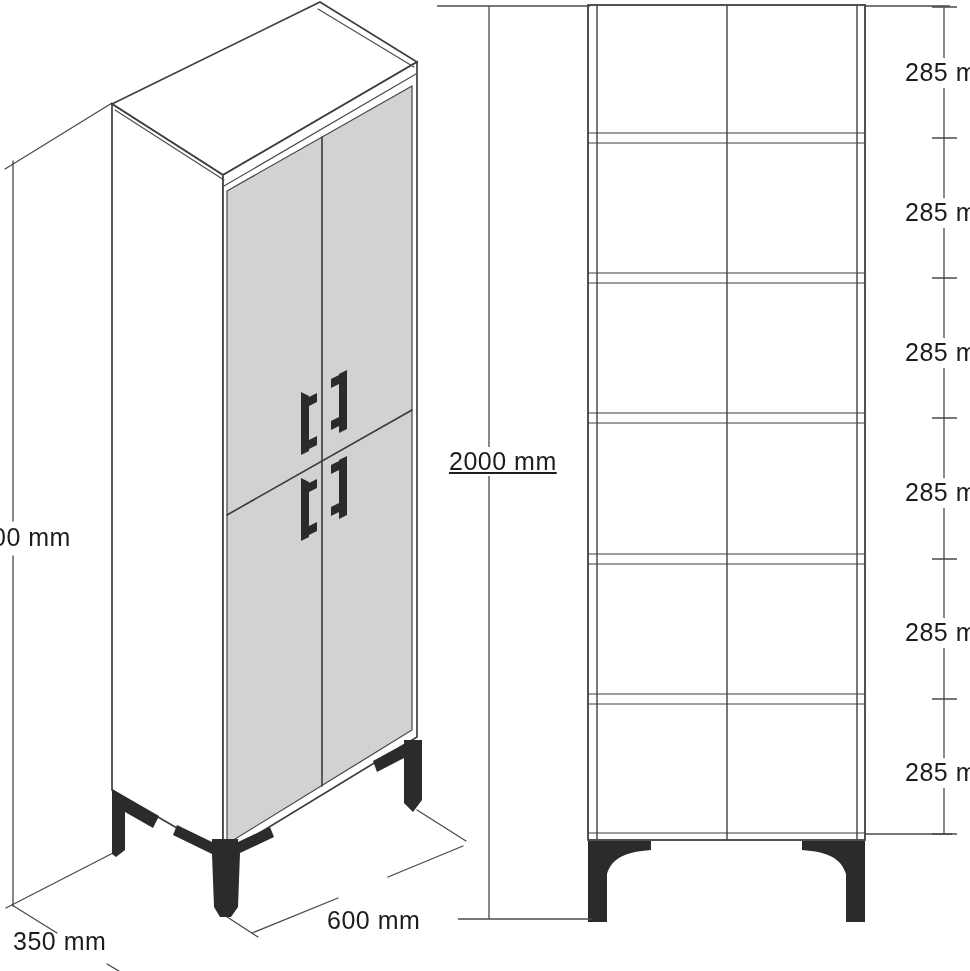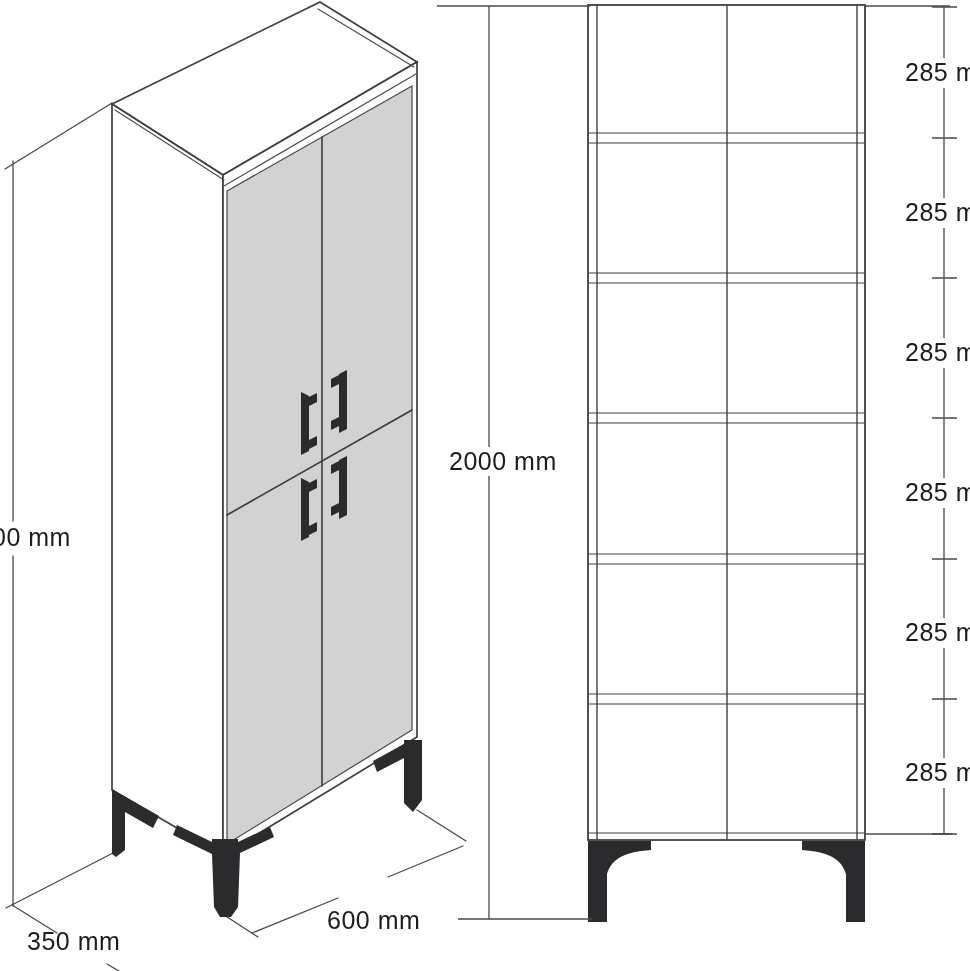--- a/index.html
+++ b/index.html
@@ -12,21 +12,21 @@
   }
   #drawing-svg{position:absolute;left:0;top:0;}
   .dim-label{
     position:absolute;
     font-size:25px;
     line-height:26px;
     color:#1d1d1d;
     white-space:nowrap;
     letter-spacing:0.5px;
   }
-  .centered{text-align:center;}
+  .centered{text-align:center;text-decoration:underline;}
 </style>
 </head>
 <body>
 
 <div id="canvas">
 
   <svg id="drawing-svg" width="970" height="971" viewBox="0 0 970 971">
 
     <g fill="none" stroke="#3f3f3f" stroke-width="1.5" stroke-linecap="round">
 
@@ -99,21 +99,21 @@
         <path d="M865,6 L950,6"></path>
         <path d="M865,834 L952,834"></path>
         <path d="M944,7 V58 M944,88 V198 M944,228 V338 M944,368 V478 M944,508 V618 M944,648 V758 M944,788 V834"></path>
         <path d="M932,7 H957 M932,138 H957 M932,278 H957 M932,418 H957 M932,559 H957 M932,699 H957 M932,834 H957"></path>
       </g>
     </g>
   </svg>
 
   <div class="dim-label" style="left:-8px; top:524px;">00 mm</div>
 
-  <div class="dim-label" style="left:27px; top:928px;">350 mm</div>
+  <div class="dim-label" style="left:13px; top:928px;">350 mm</div>
 
   <div class="dim-label" style="left:327px; top:907px;">600 mm</div>
 
   <div class="dim-label centered" style="left:449px; top:448px; width:100px;">2000 mm</div>
 
   <div class="dim-label" style="left:905px; top:59px;">285 mm</div>
 
   <div class="dim-label" style="left:905px; top:199px;">285 mm</div>
 
   <div class="dim-label" style="left:905px; top:339px;">285 mm</div>

